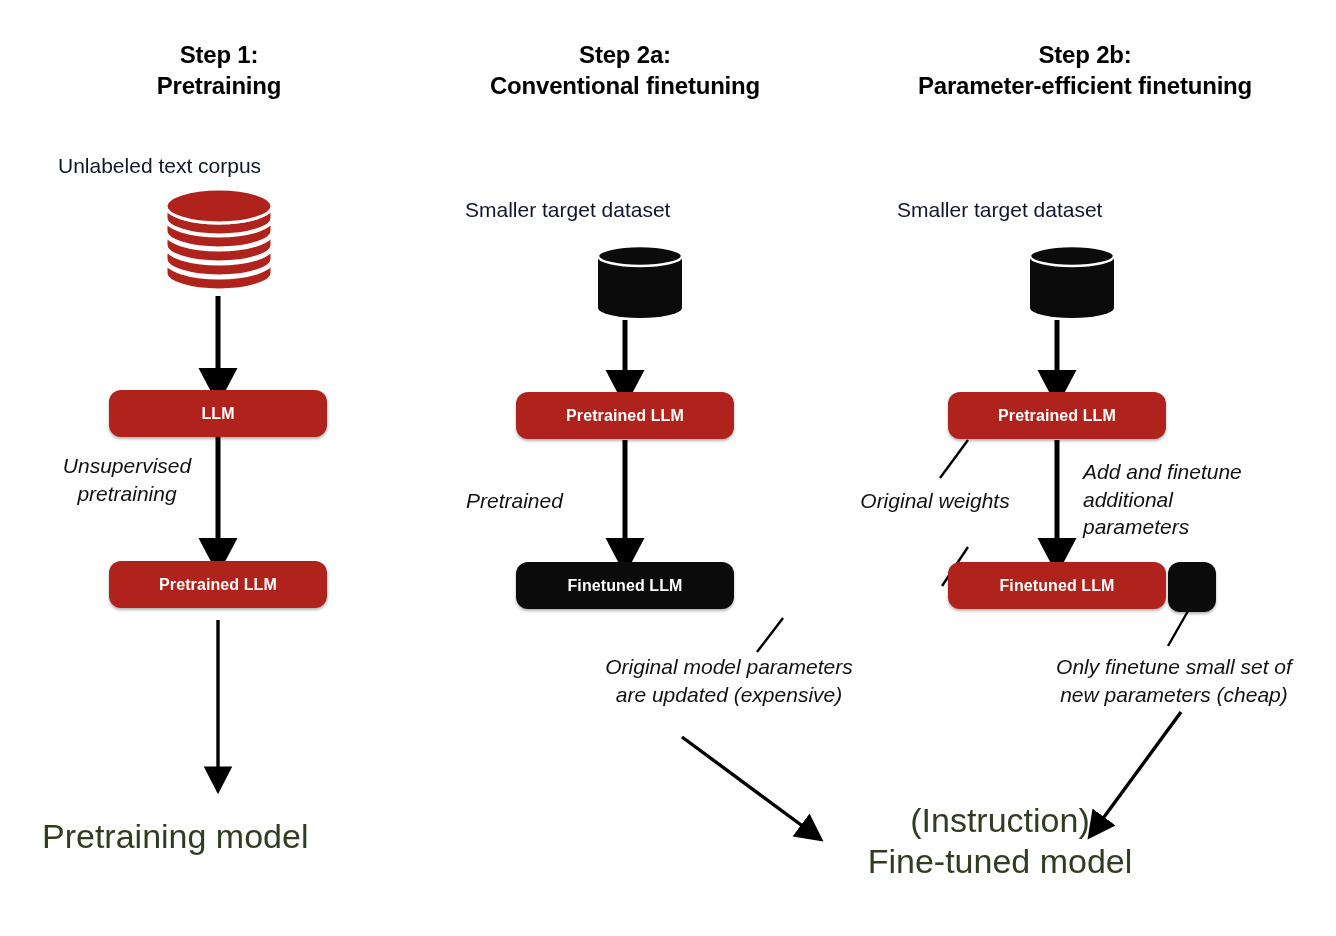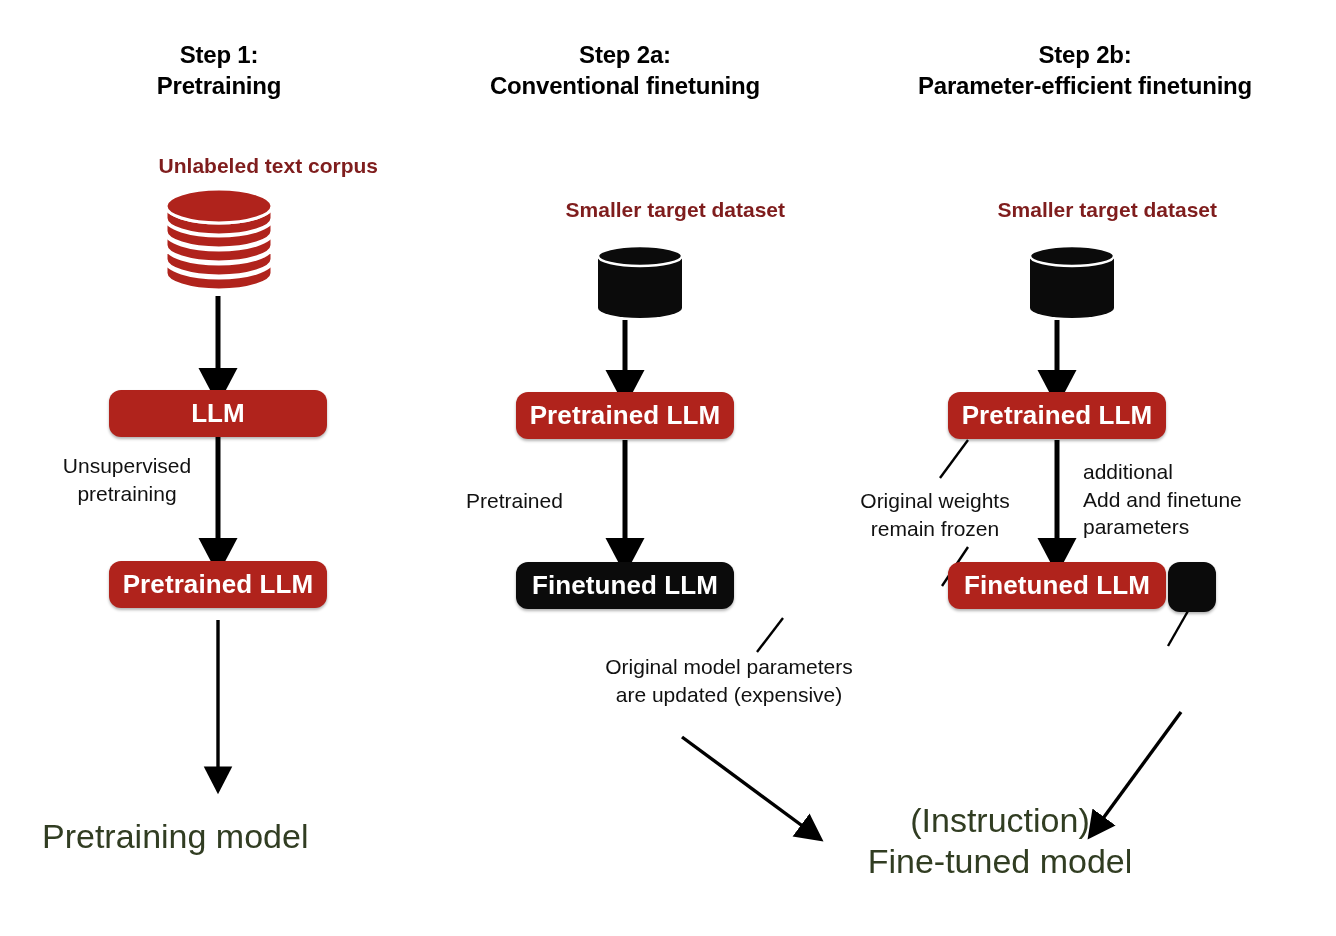--- a/index.html
+++ b/index.html
@@ -24,42 +24,42 @@
     line-height: 1.28;
     color: #000000;
     text-align: center;
     letter-spacing: -0.2px;
   }
 
   
   .caption {
     font-size: 21px;
     line-height: 1.3;
-    color: #7f1d1d;
-    text-align: right;
+    color: #0f172a;
+    text-align: left;
     white-space: nowrap;
-    font-weight: bold;
   }
   .annot {
     font-size: 21px;
     line-height: 1.32;
     color: #111111;
+    font-style: italic;
   }
   .annot.center { text-align: center; }
   .annot.left { text-align: left; }
 
   
   .pbox {
     border-radius: 12px;
     display: flex;
     align-items: center;
     justify-content: center;
     color: #ffffff;
     font-weight: bold;
-    font-size: 26px;
+    font-size: 16px;
     letter-spacing: 0.1px;
     box-shadow: 0 2px 3px rgba(0,0,0,0.30);
   }
   .pbox.red   { background: #B0231C; }
   .pbox.black { background: #0B0B0B; }
 
   .adapter-sq {
     border-radius: 12px;
     background: #0B0B0B;
     box-shadow: 0 2px 3px rgba(0,0,0,0.30);
@@ -181,32 +181,35 @@
     <svg class="cyl-svg" width="90" height="76" viewBox="0 0 90 76">
       <path d="M3,12 a42,10 0 0 1 84,0 v52 a42,10 0 0 1 -84,0 z" fill="#0B0B0B"></path>
       <ellipse cx="45" cy="12" rx="42" ry="10" fill="#0B0B0B" stroke="#ffffff" stroke-width="2.5"></ellipse>
     </svg>
   </div>
 
   <div class="abs pbox red" style="left:948px; top:392px; width:218px; height:47px;">Pretrained LLM</div>
 
   <div class="abs annot center" style="left:820px; top:487px; width:230px;">
     <div>Original weights</div>
-    <div>remain frozen</div>
   </div>
 
   <div class="abs annot left" style="left:1083px; top:458px; width:230px;">
+    <div>Add and finetune</div>
     <div>additional</div>
-    <div>Add and finetune</div>
     <div>parameters</div>
   </div>
 
   <div class="abs pbox red" style="left:948px; top:562px; width:218px; height:47px;">Finetuned LLM</div>
 
   <div class="abs adapter-sq" style="left:1168px; top:562px; width:48px; height:50px;"></div>
 
+  <div class="abs annot center" style="left:1012px; top:653px; width:324px;">
+    <div>Only finetune small set of</div>
+    <div>new parameters (cheap)</div>
+  </div>
 
   <div class="abs green-label center" style="left:780px; top:800px; width:440px;">
     <div>(Instruction)</div>
     <div>Fine-tuned model</div>
   </div>
 
 </div>
 
 </body></html>

